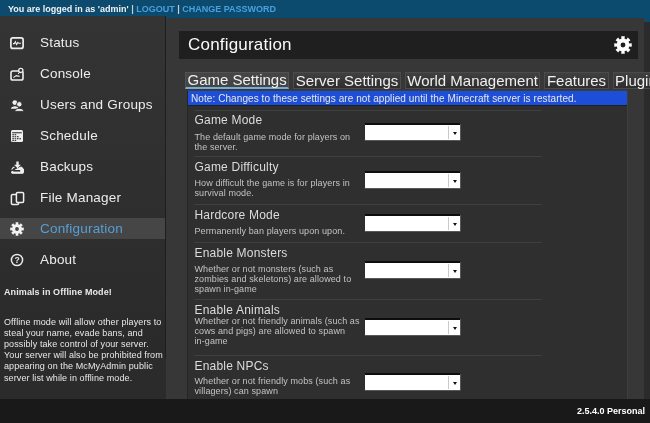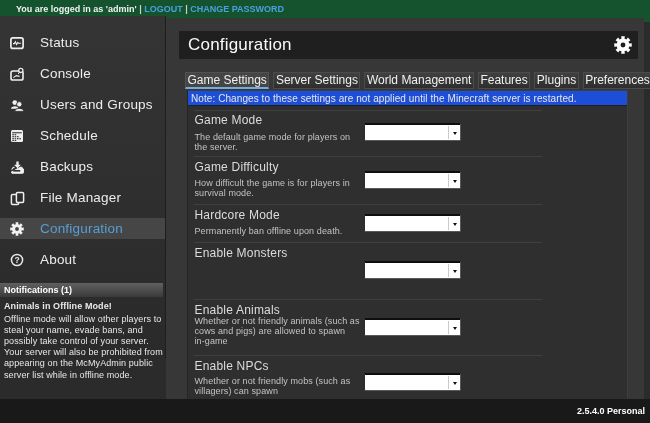--- a/index.html
+++ b/index.html
@@ -1,34 +1,34 @@
 <!DOCTYPE html>
 <html><head><meta charset="utf-8"><style>
 *{margin:0;padding:0;box-sizing:border-box}
 html,body{width:650px;height:423px;overflow:hidden;background:#2b2b2b;font-family:"Liberation Sans",sans-serif;position:relative}
-#topbar{position:absolute;left:0;top:0;width:650px;height:22px;background:#14532d;font-size:9px;font-weight:bold;color:#f2f2f2;line-height:18px;padding-left:16px}
+#topbar{position:absolute;left:0;top:0;width:650px;height:22px;background:#0c4a6e;font-size:9px;font-weight:bold;color:#f2f2f2;line-height:18px;padding-left:8px}
 #topbar a{color:#4aa0de;text-decoration:none}
 #bottombar{position:absolute;left:0;top:399px;width:650px;height:36px;background:#191919;font-size:9px;font-weight:bold;color:#fff;line-height:24px;text-align:right;padding-right:5px}
 #sidebar{position:absolute;left:0;top:16px;width:166px;height:342px;background:linear-gradient(#343434,#2a2a2a);border-right:1px solid #1e1e1e}
 #menu{list-style:none;margin-top:11px}
 #menu li{height:31px;position:relative}
 #menu li .hl{position:absolute;left:0;top:5px;height:21px;width:165px}
 #menu li.active .hl{background:#464646}
 #menu li svg{position:absolute;left:10px;top:9px}
 #menu li span{position:absolute;left:40px;top:0;line-height:31px;font-size:13.5px;color:#ececec;letter-spacing:0.2px}
 #menu li.active span{color:#559fd6}
 #notif{position:absolute;left:0;top:267px;width:166px}
 #nhead{height:14px;width:163px;background:linear-gradient(#606060,#3a3a3a);font-size:9px;font-weight:bold;color:#fff;line-height:14px;padding-left:4px}
 #nbody{margin:4px 0 0 4px;font-size:9px;line-height:11.1px;color:#e8e8e8;letter-spacing:0.1px}
 #panel{position:absolute;left:166px;top:18px;width:478px;height:381px;background:#373737}
 #hdr{position:absolute;left:13px;top:12.5px;width:459px;height:28.5px;background:#1f1f1f}
 #hdr h1{font-size:17px;font-weight:normal;color:#fafafa;line-height:28.5px;padding-left:9px;letter-spacing:0.2px}
 #hdr svg{position:absolute;right:6px;top:5px}
 #tabs{position:absolute;left:19px;top:54px;white-space:nowrap}
-.tab{display:inline-block;height:17px;line-height:15px;border:1px solid #4b4b4b;background:linear-gradient(#404040,#2e2e2e);margin-right:4px;padding:0 1.5px;font-size:12px;color:#f0f0f0;vertical-align:top}
+.tab{display:inline-block;height:17px;line-height:15px;border:1px solid #4b4b4b;background:linear-gradient(#404040,#2e2e2e);margin-right:4px;padding:0 1.5px;font-size:15px;color:#f0f0f0;vertical-align:top}
 .tab.active{background:#454545;border-color:#525252;border-bottom:2px solid #71add8;line-height:14px}
 #content{position:absolute;left:21px;top:72px;width:441px;height:309px;background:#2f2f2f;border:1px solid #3e3e3e;border-left-color:#262626;border-bottom:none}
 #note{height:15px;background:#1d4ed8;border-bottom:1px solid #1f1f1f;font-size:10px;color:#e8e8e8;line-height:15px;padding-left:3px;letter-spacing:.08px}
 #form{position:absolute;left:0;top:0;width:439px;height:308px}
 .ln{position:absolute;left:5.5px;width:348px;height:0;border-top:1px solid #3f3f3f}
 .fh{position:absolute;left:6.5px;font-size:12px;color:#dcdcdc;letter-spacing:0.2px;line-height:14px}
 .fd{position:absolute;left:6.5px;font-size:9px;color:#c3c3c3;line-height:10px;letter-spacing:0.1px}
 .sel{position:absolute;left:176px;width:97px;height:18px;background:#fff;border:1px solid #2c2c2c;border-top:2px solid #0d0d0d;border-right-color:#585858;border-bottom-color:#585858;border-radius:2px}
 .sel:before{content:"";position:absolute;right:11px;top:1px;bottom:1px;width:1px;background:#c9c9c9}
 .sel:after{content:"";position:absolute;right:3px;top:7px;border:2.5px solid transparent;border-top:3.5px solid #111}
@@ -114,22 +114,21 @@
 <li>
         <div class="hl"></div>
         <svg width="14" height="14" viewBox="0 0 14 14">
           <circle cx="7" cy="7" r="5.6" fill="none" stroke="#e8e8e8" stroke-width="1.5"></circle>
           <text x="7" y="10" font-size="8.5" font-weight="bold" fill="#e8e8e8" text-anchor="middle" font-family="Liberation Sans">?</text>
         </svg>
         <span>About</span>
       </li>
 </ul>
 <div id="notif">
-<div id="nhead">Notifications (1)</div>
-<div id="nbody"><b>Animals in Offline Mode!</b><div style="margin-top:2px">Offline mode will allow other players to<br>steal your name, evade bans, and<br>possibly take control of your server.<br>Your server will also be prohibited from<br>appearing on the McMyAdmin public<br>server list while in offline mode.</div></div>
+<div id="nbody"><b>Animals in Offline Mode!</b><div style="margin-top:19px">Offline mode will allow other players to<br>steal your name, evade bans, and<br>possibly take control of your server.<br>Your server will also be prohibited from<br>appearing on the McMyAdmin public<br>server list while in offline mode.</div></div>
 </div>
 </div>
 
 <div id="panel">
 <div id="hdr">
       <h1>Configuration</h1>
       <svg width="18" height="18" viewBox="0 0 20 20">
         <path fill-rule="evenodd" fill="#fff" d="M16.56,7.28 L16.89,8.29 L19.69,7.97 L19.69,12.03 L16.89,11.71 L16.56,12.72 L16.08,13.66 L18.29,15.41 L15.41,18.29 L13.66,16.08 L12.72,16.56 L11.71,16.89 L12.03,19.69 L7.97,19.69 L8.29,16.89 L7.28,16.56 L6.34,16.08 L4.59,18.29 L1.71,15.41 L3.92,13.66 L3.44,12.72 L3.11,11.71 L0.31,12.03 L0.31,7.97 L3.11,8.29 L3.44,7.28 L3.92,6.34 L1.71,4.59 L4.59,1.71 L6.34,3.92 L7.28,3.44 L8.29,3.11 L7.97,0.31 L12.03,0.31 L11.71,3.11 L12.72,3.44 L13.66,3.92 L15.41,1.71 L18.29,4.59 L16.08,6.34 Z M10,7.3 A2.7,2.7 0 1,0 10,12.7 A2.7,2.7 0 1,0 10,7.3 Z"></path>
       </svg>
     </div>
@@ -143,23 +142,24 @@
 <div class="ln" style="top:150.6px"></div>
 <div class="ln" style="top:207.9px"></div>
 <div class="ln" style="top:264px"></div>
 <div class="fh" style="top:22px">Game Mode</div>
 <div class="fd" style="top:40.5px">The default game mode for players on<br>the server.</div>
 <div class="sel" style="top:31.5px"></div>
 <div class="fh" style="top:69px">Game Difficulty</div>
 <div class="fd" style="top:86.9px">How difficult the game is for players in<br>survival mode.</div>
 <div class="sel" style="top:80px"></div>
 <div class="fh" style="top:117.4px">Hardcore Mode</div>
-<div class="fd" style="top:134.9px">Permanently ban offline upon death.</div>
+<div class="fd" style="top:134.9px">Permanently ban players upon upon.</div>
 <div class="sel" style="top:122.7px"></div>
 <div class="fh" style="top:154.8px">Enable Monsters</div>
+<div class="fd" style="top:172.6px">Whether or not monsters (such as<br>zombies and skeletons) are allowed to<br>spawn in-game</div>
 <div class="sel" style="top:169.5px"></div>
 <div class="fh" style="top:211.8px">Enable Animals</div>
 <div class="fd" style="top:225px">Whether or not friendly animals (such as<br>cows and pigs) are allowed to spawn<br>in-game</div>
 <div class="sel" style="top:226.7px"></div>
 <div class="fh" style="top:268px">Enable NPCs</div>
 <div class="fd" style="top:284.7px">Whether or not friendly mobs (such as<br>villagers) can spawn</div>
 <div class="sel" style="top:282.2px"></div>
 </div>
 </div>
 </div>

